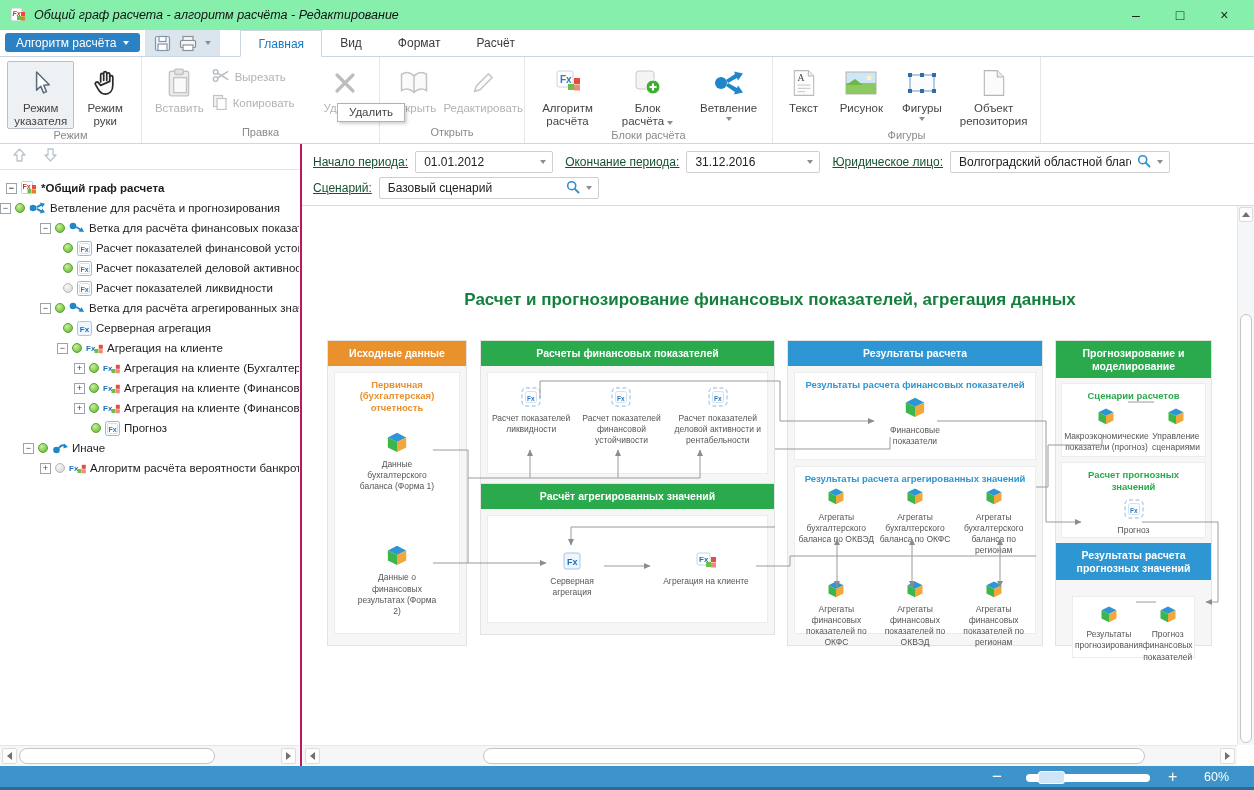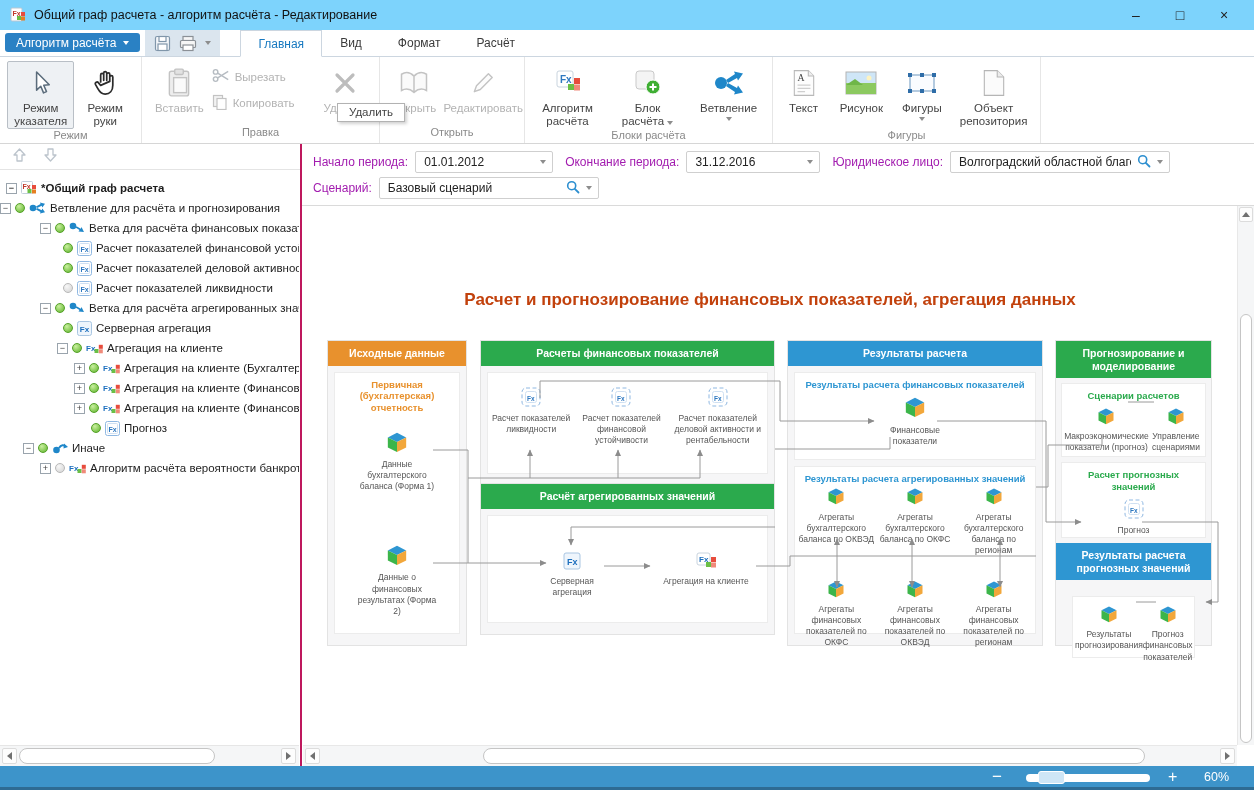--- a/index.html
+++ b/index.html
@@ -4,21 +4,21 @@
 <style>
   * { box-sizing: border-box; margin: 0; padding: 0; }
   html,body { width:1254px; height:790px; }
   body {
     font-family:"Liberation Sans","DejaVu Sans",sans-serif;
     font-size:12px; color:#333; background:#fff; overflow:hidden; position:relative;
   }
   #window { position:absolute; inset:0; box-shadow: inset 0 0 0 1px #98a4ad; background:#fff; }
 
   
-  .titlebar { position:absolute; left:0; top:0; right:0; height:30px; background:#7dd3fc; display:flex; align-items:center; padding-left:10px; }
+  .titlebar { position:absolute; left:0; top:0; right:0; height:30px; background:#86efac; display:flex; align-items:center; padding-left:10px;font-style:italic; }
   .title-text { margin-left:8px; font-size:12.5px; color:#111; }
   .win-controls { position:absolute; right:8px; top:0; height:30px; display:flex; }
   .win-btn { width:44px; height:30px; display:flex; align-items:center; justify-content:center; font-size:14px; color:#222; cursor:default; }
 
   
   .tabrow { position:absolute; left:0; top:30px; right:0; height:27px; background:#fff; border-bottom:1px solid #ccd6e0; display:flex; align-items:stretch; }
   .appbtn { margin:3px 0 4px 5px; background:#2a81c4; color:#fff; border-radius:3px; padding:0 11px; display:flex; align-items:center; gap:7px; font-size:12px; }
   .quickbar { background:#dbe5ee; margin-left:5px; display:flex; align-items:center; gap:8px; padding:0 9px; }
   .qbtn { display:flex; align-items:center; gap:4px; }
   .tabs { display:flex; margin-left:20px; }
@@ -57,28 +57,28 @@
   .sb-thumb { position:absolute; background:#fff; border:1px solid #c5c5c5; border-radius:8px; }
   .tri-l { width:0;height:0;border-top:4px solid transparent;border-bottom:4px solid transparent;border-right:5px solid #707070; }
   .tri-r { width:0;height:0;border-top:4px solid transparent;border-bottom:4px solid transparent;border-left:5px solid #707070; }
   .tri-u { width:0;height:0;border-left:4px solid transparent;border-right:4px solid transparent;border-bottom:5px solid #707070; }
   .side-hscroll { position:absolute; left:0; right:1px; bottom:0; height:21px; border-top:1px solid #e6e6e6; background:#f5f6f7; }
 
   
   .filterbar { position:absolute; left:302px; top:144px; right:0; height:62px; background:#fff; border-bottom:1px solid #dadada; }
   .frow { position:absolute; left:11px; display:flex; align-items:center; }
   .frow1 { top:7px; } .frow2 { top:33px; }
-  .flabel { margin-right:7px; font-size:12px; color:#a21caf; }
+  .flabel { margin-right:7px; font-size:12px; color:#14532d;text-decoration:underline; }
   .combo { height:22px; border:1px solid #cfcfcf; border-radius:2px; display:flex; align-items:center; padding:0 6px 0 8px; gap:6px; background:#fff; }
   .combo .val { flex:1; overflow:hidden; white-space:nowrap; font-size:12px; color:#222; }
   .gap { width:12px; }
 
   
   .canvas { position:absolute; left:302px; top:206px; right:0; bottom:24px; background:#fff; overflow:hidden; }
-  .dg-title { position:absolute; top:84px; left:0; width:936px; text-align:center; font-size:17px; font-weight:bold; color:#c2410c; }
+  .dg-title { position:absolute; top:84px; left:0; width:936px; text-align:center; font-size:17px; font-weight:bold; color:#15803d; }
   .dgcol { position:absolute; background:#f6f6f7; border:1px solid #e3e3e3; }
   .dghead { color:#fff; font-weight:bold; font-size:10.5px; text-align:center; padding:6px 3px; line-height:1.2; }
   .bg-orange { background:#e8912d; } .bg-green { background:#2baa4d; } .bg-blue { background:#2e96d2; }
   .dgcard { background:#fff; border:1px solid #ececec; margin:6px; position:relative; }
   .cardtitle { font-weight:bold; font-size:9.5px; text-align:center; padding:6px 3px 0; line-height:1.25; }
   .ct-orange { color:#e8912d; } .ct-green { color:#2baa4d; } .ct-blue { color:#2e96d2; }
   .node { display:flex; flex-direction:column; align-items:center; gap:3px; font-size:8.5px; color:#555; text-align:center; line-height:1.3; }
   .wires { position:absolute; left:0; top:0; z-index:5; pointer-events:none; }
   .cv-vscroll { position:absolute; top:0; right:0; width:17px; bottom:21px; background:#f5f6f7; border-left:1px solid #e8e8e8; }
   .cv-hscroll { position:absolute; left:1px; right:17px; bottom:0; height:21px; background:#f5f6f7; border-top:1px solid #e8e8e8; }

